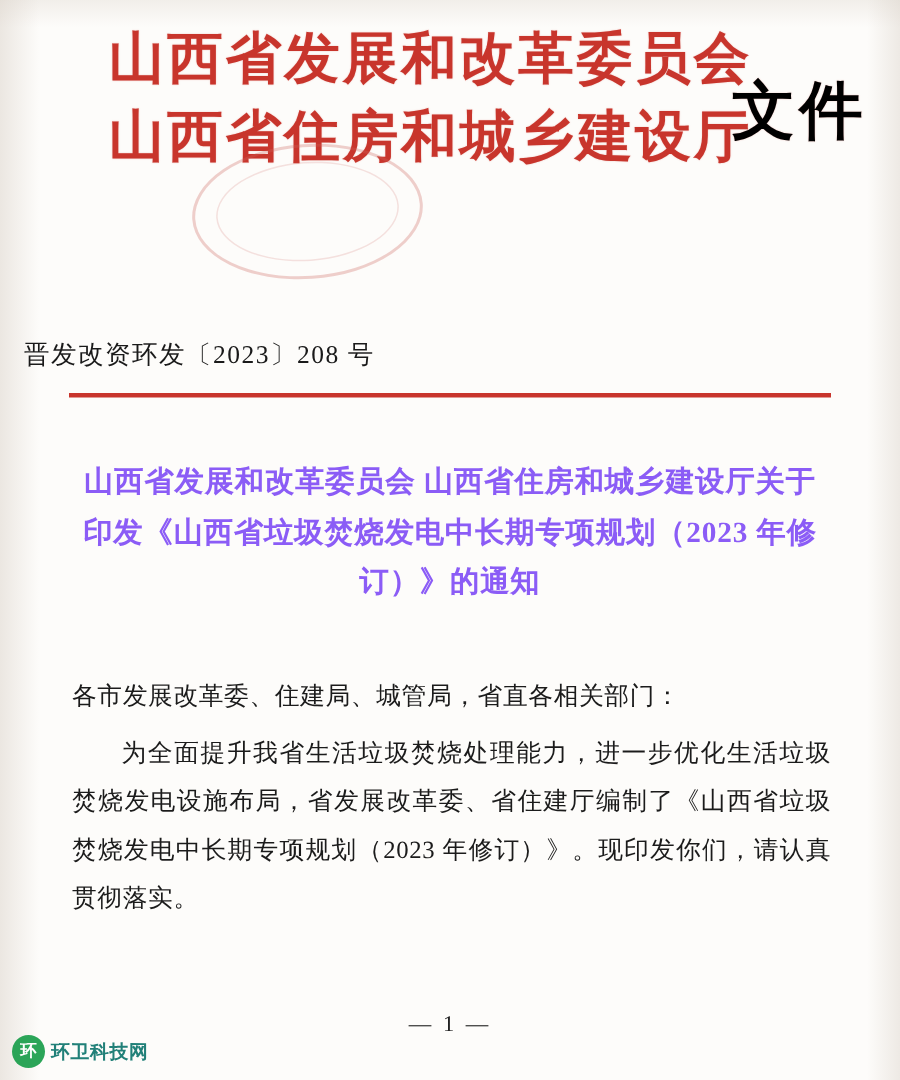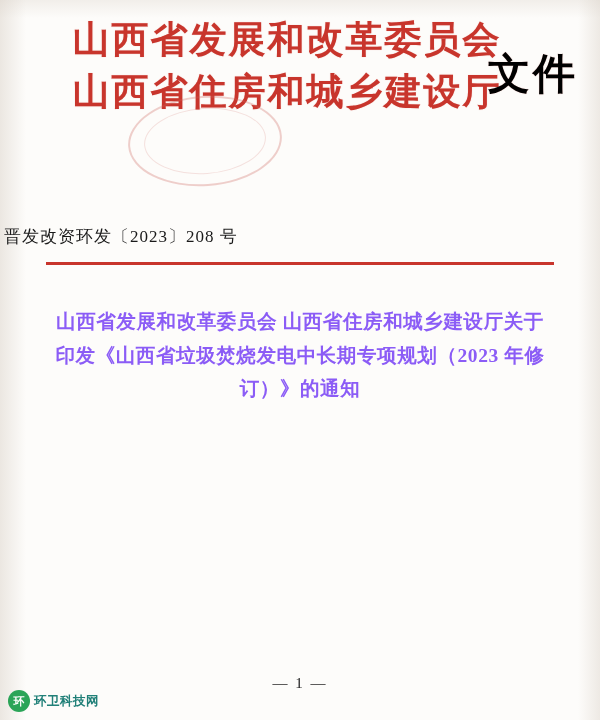--- a/index.html
+++ b/index.html
@@ -14,21 +14,21 @@
     font-family: "Liberation Serif", serif;
     position: relative;
   }
 
   .page {
     position: relative;
     width: 600px;
     height: 720px;
     background: #fdfcfa;
     box-sizing: border-box;
-    padding: 4px;
+    padding: 16px;
     overflow: hidden;
   }
 
   
   .paper-tint {
     position: absolute;
     inset: 0;
     background:
       linear-gradient(to right, rgba(214,205,195,0.45) 0px, rgba(255,255,255,0) 26px),
       linear-gradient(to left, rgba(214,205,195,0.40) 0px, rgba(255,255,255,0) 22px),
@@ -213,20 +213,24 @@
   <div class="doc-word">文件</div>
 
   <div class="seal"></div>
 
   <div class="doc-number">晋发改资环发〔2023〕208 号</div>
 
   <div class="red-rule"></div>
 
   <div class="title">山西省发展和改革委员会 山西省住房和城乡建设厅关于印发《山西省垃圾焚烧发电中长期专项规划（2023 年修订）》的通知</div>
 
+  <div class="body-block">
+    <p class="salutation">各市发展改革委、住建局、城管局，省直各相关部门：</p>
+    <p class="para">为全面提升我省生活垃圾焚烧处理能力，进一步优化生活垃圾焚烧发电设施布局，省发展改革委、省住建厅编制了《山西省垃圾焚烧发电中长期专项规划（2023 年修订）》。现印发你们，请认真贯彻落实。</p>
+  </div>
 
   <div class="page-number">— 1 —</div>
 
   <div class="watermark">
     <span class="wm-badge">环</span>
     <span class="wm-text">环卫科技网</span>
   </div>
 
 </div>
 

